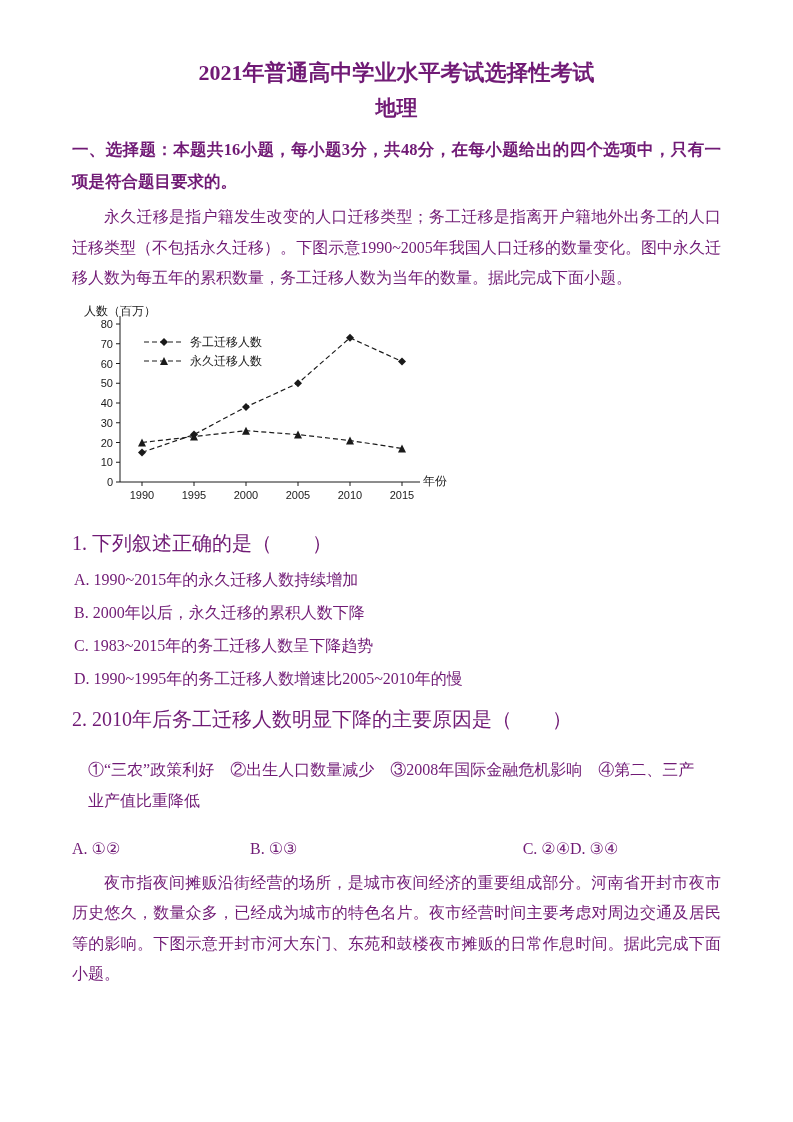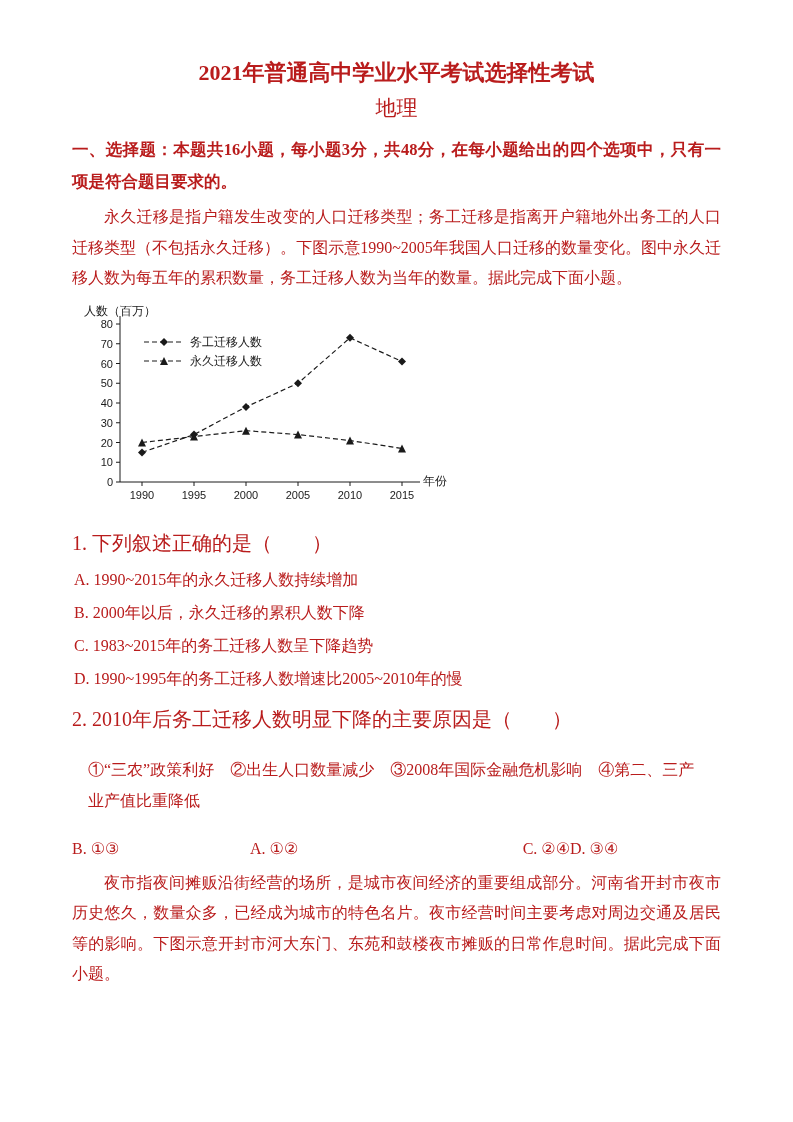--- a/index.html
+++ b/index.html
@@ -9,32 +9,32 @@
   }
   .page {
     position: relative;
     width: 793px;
     height: 1122px;
     margin: 0 auto;
     background: #ffffff;
     box-sizing: border-box;
     padding: 48px 72px 0 72px;
     font-family: "Liberation Serif", "DejaVu Serif", serif;
-    color: #b91c1c;
+    color: #701a75;
     overflow: hidden;
   }
   .title {
     font-size: 22px;
     font-weight: bold;
     text-align: center;
     margin: 10px 0 6px 0;
   }
   .subject {
     font-size: 21px;
-    font-weight: normal;
+    font-weight: bold;
     text-align: center;
     margin: 4px 0 12px 0;
   }
   .instructions {
     font-size: 16.5px;
     font-weight: bold;
     line-height: 1.95;
     text-align: justify;
     margin: 4px 0 2px 0;
   }
@@ -149,21 +149,21 @@
 
   <p class="stem">1. 下列叙述正确的是（　　）</p>
   <p class="option">A. 1990~2015年的永久迁移人数持续增加</p>
   <p class="option">B. 2000年以后，永久迁移的累积人数下降</p>
   <p class="option">C. 1983~2015年的务工迁移人数呈下降趋势</p>
   <p class="option">D. 1990~1995年的务工迁移人数增速比2005~2010年的慢</p>
 
   <p class="stem">2. 2010年后务工迁移人数明显下降的主要原因是（　　）</p>
   <p class="items-line">①“三农”政策利好　②出生人口数量减少　③2008年国际金融危机影响　④第二、三产业产值比重降低</p>
   <div class="q2-opts">
+    <span>A. ①②</span>
     <span>B. ①③</span>
-    <span>A. ①②</span>
     <span>C. ②④</span>
     <span>D. ③④</span>
   </div>
 
   <p class="passage">夜市指夜间摊贩沿街经营的场所，是城市夜间经济的重要组成部分。河南省开封市夜市历史悠久，数量众多，已经成为城市的特色名片。夜市经营时间主要考虑对周边交通及居民等的影响。下图示意开封市河大东门、东苑和鼓楼夜市摊贩的日常作息时间。据此完成下面小题。</p>
 
 </div>
 
 </body></html>

